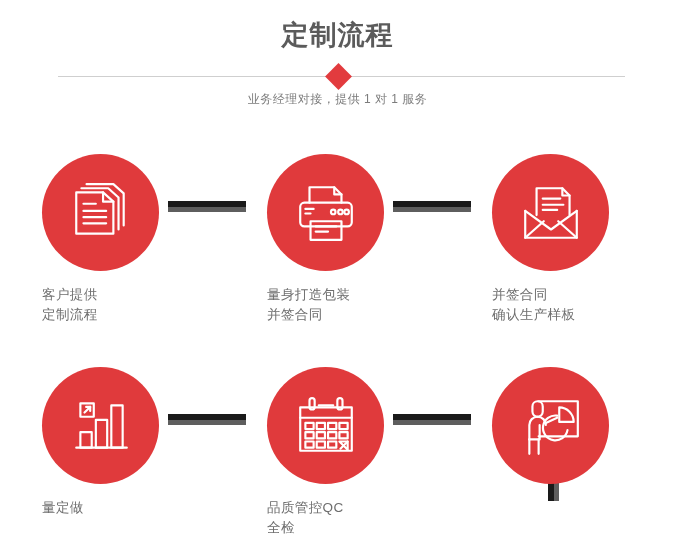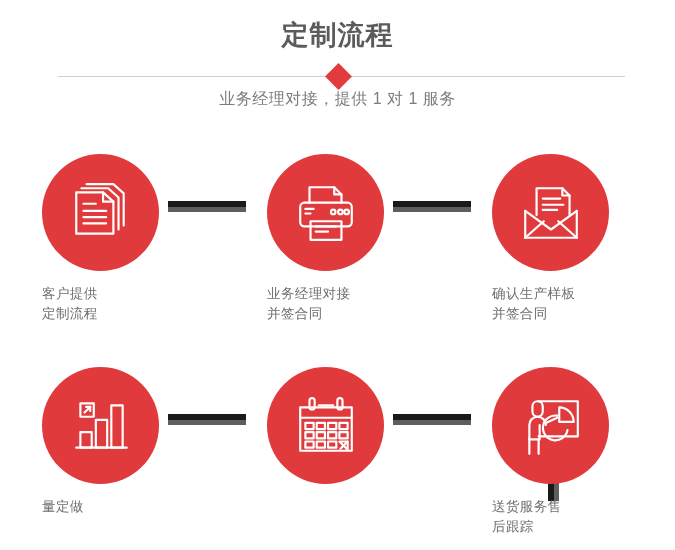--- a/index.html
+++ b/index.html
@@ -59,34 +59,33 @@
     margin-left: -9px;
     background: #e23b3e;
     transform: rotate(45deg);
   }
   #page-subtitle {
     position: absolute;
     left: 0;
     top: 88px;
     width: 675px;
     text-align: center;
-    font-size: 16px;
+    font-size: 12px;
     color: #7c7c7c;
     line-height: 22px;
     letter-spacing: 0.5px;
   }
 
   
   #flow {
     position: absolute;
     left: 0;
     top: 125px;
     width: 675px;
     height: 425px;
-    font-family: Liberation Mono, monospace;
   }
   .flow-row {
     position: absolute;
     left: 0;
     width: 675px;
     height: 212px;
   }
   #flow-row-1 { top: 0; }
   #flow-row-2 { top: 213px; }
 
@@ -232,21 +231,21 @@
             <circle cx="39" cy="31" r="2.2"></circle>
             <circle cx="46" cy="31" r="2.2"></circle>
             <circle cx="53" cy="31" r="2.2" transform="translate(-1 0)"></circle>
             <path d="M17 40 H47 V58 H17 Z"></path>
             <path d="M22 45 H42"></path>
             <path d="M22 50 H34"></path>
           </g>
         </svg>
       </div>
       <div class="step-label">
-        <span>业务经理对接</span>
+        <span>量身打造包装</span>
         <span>并签合同</span>
       </div>
     </div>
 
     <div class="h-connector h-conn-b">
       <div class="bar-dark"></div>
       <div class="bar-light"></div>
     </div>
 
     <div class="step step-col-2">
@@ -259,22 +258,22 @@
             <path d="M24 24 H44"></path>
             <path d="M24 29 H38"></path>
             <path d="M7 30 L32 48 L57 30"></path>
             <path d="M7 30 V56 H57 V30"></path>
             <path d="M7 56 L25 40"></path>
             <path d="M57 56 L39 40"></path>
           </g>
         </svg>
       </div>
       <div class="step-label">
+        <span>并签合同</span>
         <span>确认生产样板</span>
-        <span>并签合同</span>
       </div>
     </div>
   </div>
 
   <div id="v-connector">
     <div class="bar-dark"></div>
     <div class="bar-light"></div>
   </div>
 
   <div class="flow-row" id="flow-row-2">
@@ -322,20 +321,24 @@
             <rect x="34" y="38" width="8" height="6"></rect>
             <rect x="45" y="38" width="8" height="6"></rect>
             <rect x="12" y="47" width="8" height="6"></rect>
             <rect x="23" y="47" width="8" height="6"></rect>
             <rect x="34" y="47" width="8" height="6"></rect>
             <path d="M45 47 H53 V55 Z"></path>
             <path d="M46 54 L53 47"></path>
           </g>
         </svg>
       </div>
+      <div class="step-label">
+        <span>品质管控QC</span>
+        <span>全检</span>
+      </div>
     </div>
 
     <div class="h-connector h-conn-b">
       <div class="bar-dark"></div>
       <div class="bar-light"></div>
     </div>
 
     <div class="step step-col-2">
       <div class="step-circle">
         <svg viewBox="0 0 64 64">
@@ -346,19 +349,15 @@
             <path d="M14 13 A5 5 0 0 1 24 13 V18 A5 5 0 0 1 14 18 Z"></path>
             <path d="M19 23 A8 8 0 0 0 11 31 V45"></path>
             <path d="M19 23 A8 8 0 0 1 27 31"></path>
             <path d="M27 29 L38 24"></path>
             <path d="M11 45 V59"></path>
             <path d="M20 45 V59"></path>
             <path d="M11 45 H21 V31"></path>
           </g>
         </svg>
       </div>
-      <div class="step-label">
-        <span>送货服务售</span>
-        <span>后跟踪</span>
-      </div>
     </div>
   </div>
 </div>
 
 </body></html>

